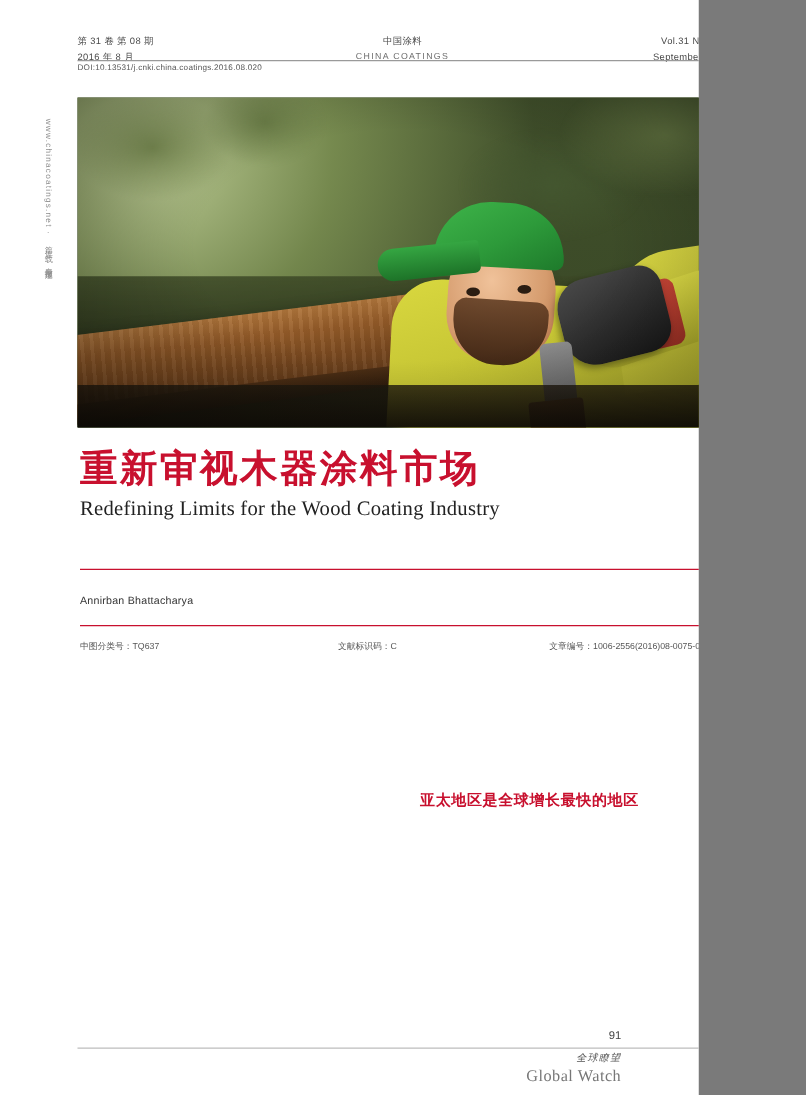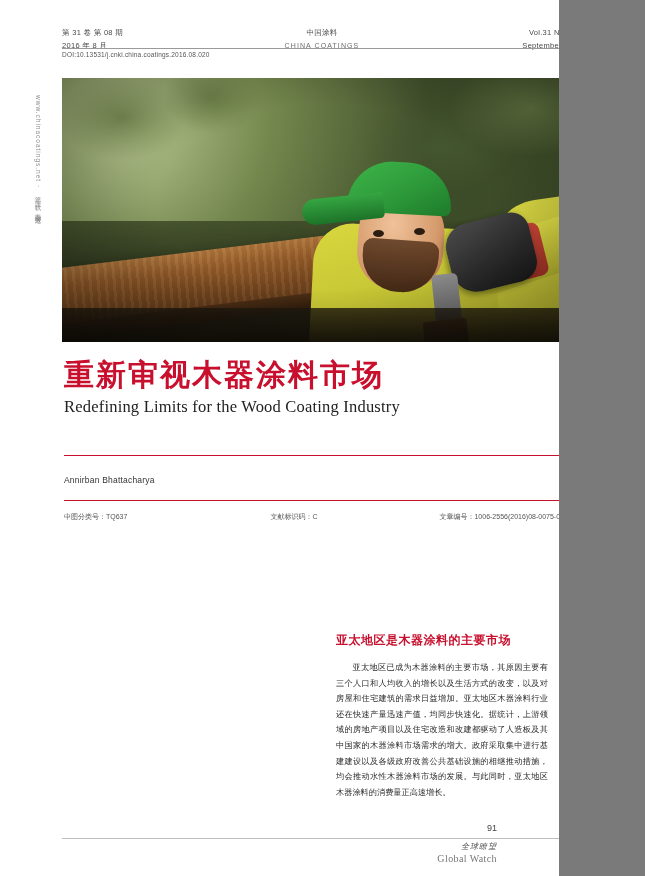--- a/index.html
+++ b/index.html
@@ -391,21 +391,21 @@
     top: 841px;
     font-size: 8px;
     color: #555;
     letter-spacing: 1px;
     font-style: italic;
   }
   .footer-en {
     position: absolute;
     right: 62px;
     top: 853px;
-    font-size: 10px;
+    font-size: 13px;
     color: #777;
     font-family: "Liberation Serif", serif;
     letter-spacing: 0.4px;
   }
 </style>
 </head>
 <body>
 
 <div class="page">
 
@@ -458,23 +458,20 @@
   <div class="abstract-rule-top"></div>
   <div class="abstract-rule-bot"></div>
 
   <div class="meta">
     <span class="m1">中图分类号：TQ637</span>
     <span class="m2">文献标识码：C</span>
     <span class="m3">文章编号：1006-2556(2016)08-0075-02</span>
   </div>
 
 
-  <div class="sec-head">亚太地区是木器涂料的主要市场</div>
-  <div class="col-right-body">
-    <p>亚太地区已成为木器涂料的主要市场，其原因主要有三个人口和人均收入的增长以及生活方式的改变，以及对房屋和住宅建筑的需求日益增加。亚太地区木器涂料行业还在快速产量迅速产值，均同步快速化。据统计，上游领域的房地产项目以及住宅改造和改建都驱动了人造板及其中国家的木器涂料市场需求的增大。政府采取集中进行基建建设以及各级政府改善公共基础设施的相继推动措施，均会推动水性木器涂料市场的发展。与此同时，亚太地区木器涂料的消费量正高速增长。</p>
-  </div>
+  <div class="sec-head">亚太地区是全球增长最快的地区</div>
 
   <div class="pageno">91</div>
   <div class="footer-rule"></div>
   <div class="footer-cn">全球瞭望</div>
   <div class="footer-en">Global Watch</div>
 
 </div>
 
 </body></html>

